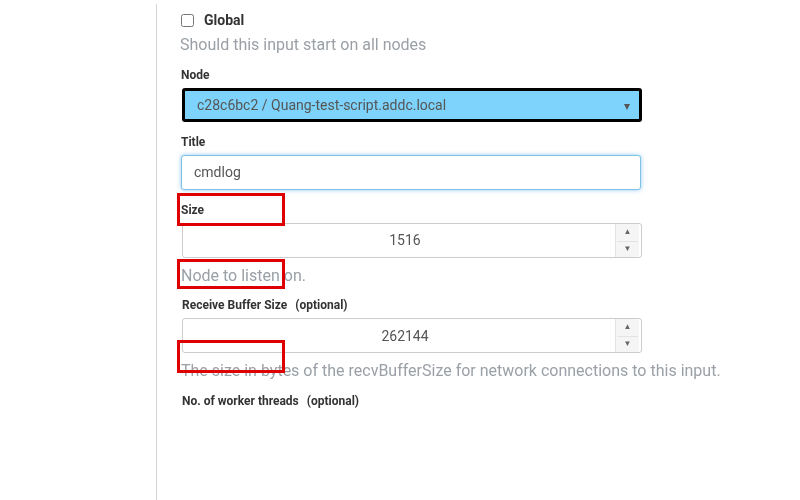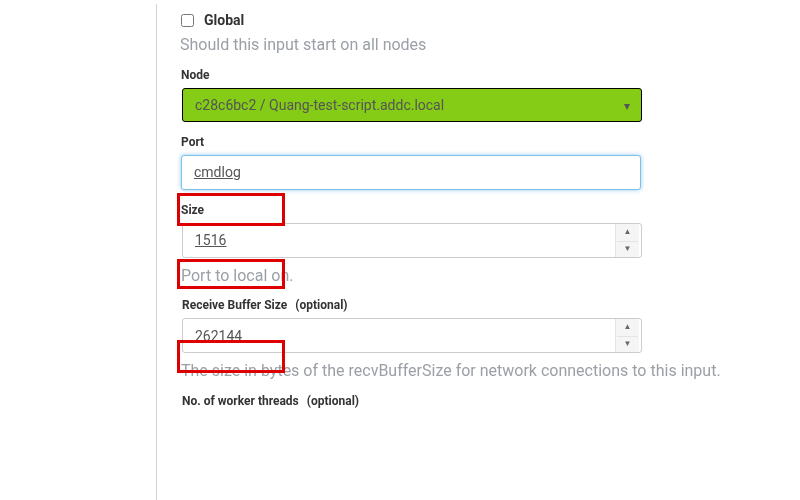--- a/index.html
+++ b/index.html
@@ -10,36 +10,36 @@
   .field-block { margin-top: 12px; }
   .checkbox-row { display: flex; align-items: center; gap: 8px; margin-top: 4px; }
   .checkbox-row input[type=checkbox] { width: 13px; height: 13px; }
   .checkbox-label { font-weight: 700; color: #333; line-height: 1; }
   .help { color: #9aa0a6; font-size: 16px; margin-top: 6px; line-height: 1.35; }
   .label { font-weight: 700; color: #333; margin-bottom: 5px; font-size: 12px; }
   .label .opt { font-weight: 700; }
   
   .select-wrap { position: relative; width: 460px; max-width: 100%; }
   select.control {
-    width: 100%; height: 34px; border: 1px solid #000000; border-radius: 3px;
-    background: #84cc16; padding: 0 28px 0 12px; font: inherit; color: #555;
+    width: 100%; height: 34px; border: 3px solid #000000; border-radius: 3px;
+    background: #7dd3fc; padding: 0 28px 0 12px; font: inherit; color: #555;
     appearance: none; -webkit-appearance: none; -moz-appearance: none;
   }
   .select-chevron { position: absolute; right: 10px; top: 50%; transform: translateY(-50%); pointer-events: none; color: #555; font-size: 12px; }
   
   input.control {
     width: 460px; max-width: 100%; height: 35px; border: 1px solid #ccc; border-radius: 3px;
-    background: #fff; padding: 0 12px; font: inherit; color: #555; text-decoration: underline;
+    background: #fff; padding: 0 12px; font: inherit; color: #555;
   }
   input.control.focused {
     border-color: #7ec3e6; outline: none; box-shadow: 0 0 4px rgba(102,175,233,0.7);
   }
   
   .num-wrap { position: relative; width: 460px; max-width: 100%; }
-  .num-wrap input.control { width: 100%; padding-right: 26px; }
+  .num-wrap input.control { width: 100%; padding-right: 26px; text-align: center; }
   .stepper {
     position: absolute; right: 1px; top: 1px; bottom: 1px; width: 24px;
     display: flex; flex-direction: column; border-left: 1px solid #e4e4e4;
     background: #f5f5f5; border-radius: 0 2px 2px 0;
   }
   .stepper button {
     flex: 1 1 0; border: none; background: transparent; cursor: pointer;
     font-size: 8px; color: #666; line-height: 1; padding: 0;
     display: flex; align-items: center; justify-content: center;
   }
@@ -65,35 +65,35 @@
       <div class="label">Node</div>
       <div class="select-wrap">
         <select class="control">
           <option>c28c6bc2 / Quang-test-script.addc.local</option>
         </select>
         <span class="select-chevron">▾</span>
       </div>
     </div>
 
     <div class="field-block">
-      <div class="label">Port</div>
+      <div class="label">Title</div>
       <input class="control focused" type="text" value="cmdlog" style="">
     </div>
 
 
     <div class="field-block">
       <div class="label">Size</div>
       <div class="num-wrap">
         <input class="control" type="text" value="1516" style="">
         <div class="stepper">
           <button>▲</button>
           <button>▼</button>
         </div>
       </div>
-      <div class="help">Port to local on.</div>
+      <div class="help">Node to listen on.</div>
     </div>
 
     <div class="field-block">
       <div class="label">
         <span>Receive Buffer Size</span>&nbsp;
         <span class="opt">(optional)</span>
       </div>
       <div class="num-wrap">
         <input class="control" type="text" value="262144" style="">
         <div class="stepper">

